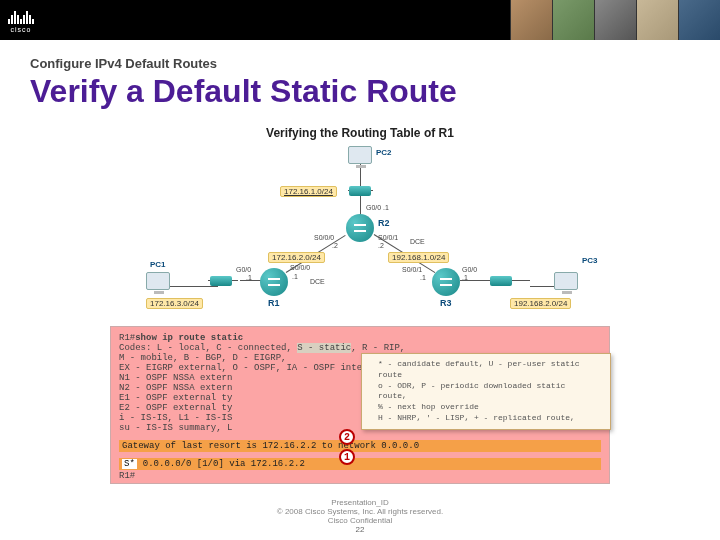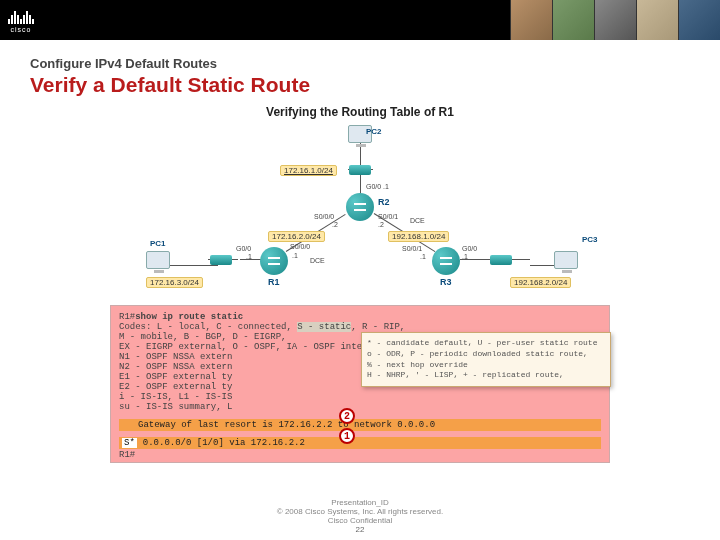--- a/index.html
+++ b/index.html
@@ -13,43 +13,43 @@
   .cisco-text { color:#fff; font-size:7px; letter-spacing:1px; margin-top:2px; }
   .top-photos { position:absolute; right:0; top:0; height:40px; width:210px; display:flex; }
   .top-photos div { flex:1; background:linear-gradient(135deg,#b89068,#8a6a48); border-left:1px solid #333; }
   .top-photos div:nth-child(2){background:linear-gradient(135deg,#7a9a6a,#5a7a4a);}
   .top-photos div:nth-child(3){background:linear-gradient(135deg,#888,#555);}
   .top-photos div:nth-child(4){background:linear-gradient(135deg,#c8b898,#a89878);}
   .top-photos div:nth-child(5){background:linear-gradient(135deg,#4a6a8a,#2a4a6a);}
 
   .slide-body { padding: 16px 30px 0 30px; }
   .breadcrumb { color:#444; font-size:13px; font-weight:bold; margin-bottom:2px; }
-  .title { color:#b91c1c; font-size:21px; font-weight:bold; margin-bottom:8px; }
+  .title { color:#4c1d95; font-size:32px; font-weight:bold; margin-bottom:16px; }
 
   .figure { width: 500px; margin: 0 auto; position: relative; }
   .fig-title { text-align:center; font-size:12px; font-weight:bold; color:#222; margin-bottom:6px; }
 
   .topology { position:relative; width:500px; height:180px; font-size:8px; color:#333; }
   .pc { position:absolute; width:24px; height:18px; background:#dfe8f0; border:1px solid #8aa; border-radius:2px; }
   .pc::after{content:"";position:absolute;left:7px;top:18px;width:10px;height:3px;background:#bbb;}
   .pc-label{position:absolute;font-weight:bold;color:#0a4a7a;font-size:8px;}
   .router{position:absolute;width:28px;height:28px;border-radius:50%;background:radial-gradient(circle at 30% 30%,#5ac8c8,#1a8888);}
   .router::before,.router::after{content:"";position:absolute;left:8px;width:12px;height:2px;background:#fff;}
   .router::before{top:10px}.router::after{top:16px}
   .switch{position:absolute;width:22px;height:10px;background:linear-gradient(#5ac8c8,#1a8888);border-radius:2px;}
   .r-label{position:absolute;font-weight:bold;color:#0a4a7a;font-size:9px;}
   .net-label{position:absolute;background:#ffe8a8;border:1px solid #e0c060;padding:0 3px;font-size:8px;border-radius:2px;}
   .tiny{position:absolute;font-size:7px;color:#444;}
   .dce{position:absolute;font-size:7px;color:#444;background:#fff;}
   .line{position:absolute;background:#555;height:1px;transform-origin:left center;}
 
   .terminal{width:500px;border:1px solid #caa;background:#fca5a5;font-family:"Courier New",monospace;font-size:9px;color:#444;padding:6px 8px 2px 8px;position:relative;}
   .terminal .hl{background:#d8d0c0;}
-  .tooltip{position:absolute;right:-2px;top:26px;width:250px;background:#fdf6e8;border:1px solid #caa870;box-shadow:2px 2px 4px rgba(0,0,0,.25);padding:5px 5px;font-size:8px;line-height:1.35;color:#555;}
-  .gw-line{background:#f5a048;color:#222;padding:1px 19px;margin:1px 0;display:block;}
+  .tooltip{position:absolute;right:-2px;top:26px;width:250px;background:#fdf6e8;border:1px solid #caa870;box-shadow:2px 2px 4px rgba(0,0,0,.25);padding:5px 16px;font-size:8px;line-height:1.35;color:#555;}
+  .gw-line{background:#f5a048;color:#222;padding:1px 3px;margin:1px 0;display:block;}
   .route-line{background:#f5a048;color:#222;padding:1px 3px;margin:1px 0;display:block;}
   .route-line .code{background:#fff;color:#000;padding:0 2px;margin-right:6px;}
   .callout{position:absolute;width:16px;height:16px;border-radius:50%;background:#fff;border:2px solid #b00;color:#b00;font-size:10px;font-weight:bold;display:flex;align-items:center;justify-content:center;}
 
   .footer{position:absolute;bottom:6px;left:0;width:100%;display:flex;justify-content:space-between;align-items:center;padding:0 30px;font-size:8px;color:#888;flex-direction:column;}
   .footer .pagenum{color:#666;}
 </style>
 </head>
 <body>
 
@@ -92,21 +92,21 @@
       <div class="line" style="left:176px;top:126px;width:70px;height:1px;transform:rotate(-32deg);"></div>
       <div class="line" style="left:264px;top:88px;width:72px;height:1px;transform:rotate(32deg);"></div>
       <div class="line" style="left:58px;top:140px;width:50px;"></div>
       <div class="line" style="left:98px;top:134px;width:30px;height:1px;"></div>
       <div class="line" style="left:130px;top:134px;width:30px;height:1px;"></div>
       <div class="line" style="left:350px;top:134px;width:30px;height:1px;"></div>
       <div class="line" style="left:390px;top:134px;width:30px;height:1px;"></div>
       <div class="line" style="left:420px;top:140px;width:40px;"></div>
 
       <div class="pc" style="left:238px;top:0px;"></div>
-      <div class="pc-label" style="left:256px;top:2px;">PC2</div>
+      <div class="pc-label" style="left:266px;top:2px;">PC2</div>
       <div class="switch" style="left:239px;top:40px;"></div>
       <div class="net-label" style="left:170px;top:40px;text-decoration:underline;">172.16.1.0/24</div>
 
       <div class="router" style="left:236px;top:68px;"></div>
       <div class="r-label" style="left:268px;top:72px;">R2</div>
       <div class="tiny" style="left:256px;top:58px;">G0/0 .1</div>
       <div class="tiny" style="left:204px;top:88px;">S0/0/0</div>
       <div class="tiny" style="left:222px;top:96px;">.2</div>
       <div class="tiny" style="left:268px;top:88px;">S0/0/1</div>
       <div class="tiny" style="left:268px;top:96px;">.2</div>

